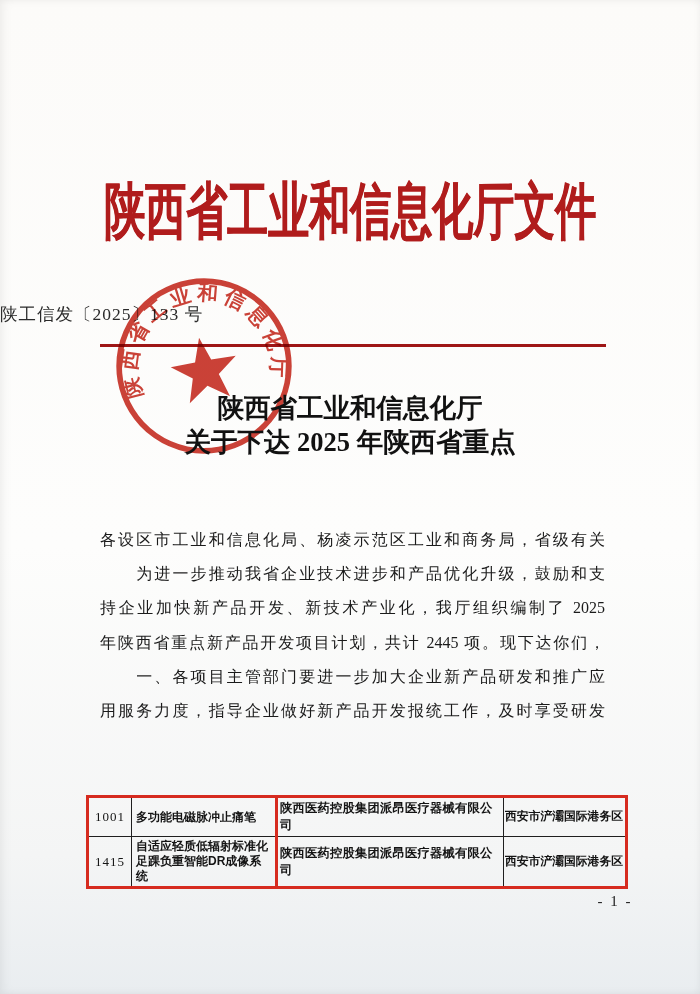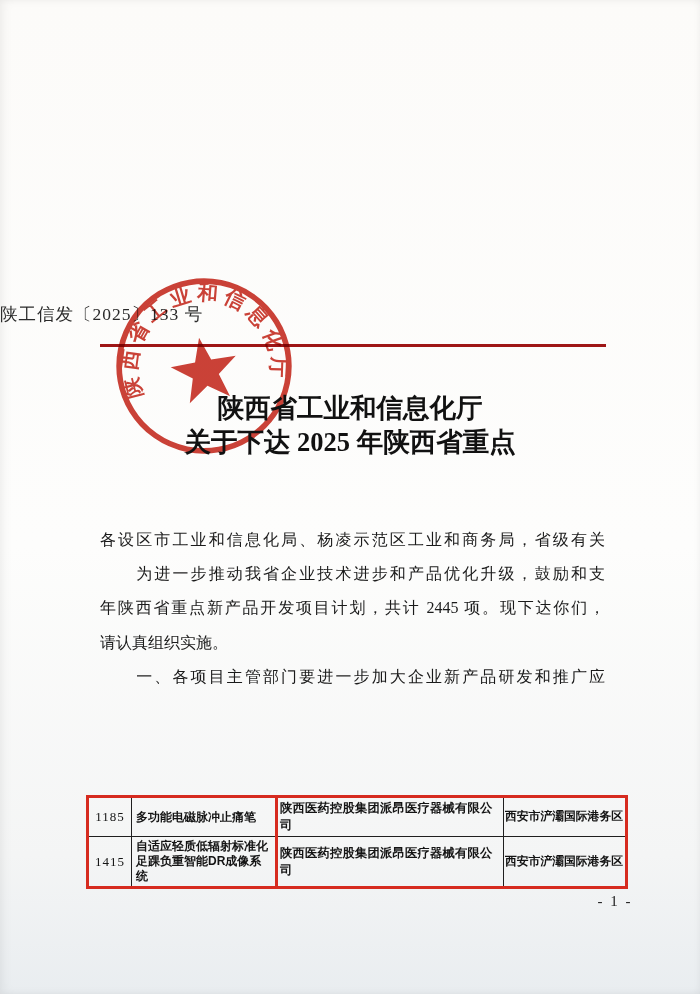--- a/index.html
+++ b/index.html
@@ -120,20 +120,23 @@
     font-size: 15px;
     letter-spacing: 2px;
     color: #222;
   }
 </style>
 </head>
 <body>
 
 <div class="page">
 
+  <div class="letterhead">
+    <span class="big-title">陕西省工业和信息化厅文件</span>
+  </div>
 
   <div class="doc-number">陕工信发〔2025〕133 号</div>
 
   <div class="red-rule"></div>
 
   <svg class="seal" viewBox="0 0 176 176">
     <circle cx="88" cy="88" r="83" fill="none" stroke="#c5281c" stroke-width="5.5"></circle>
     <polygon fill="#c5281c" points="88,60 96,83 120.3,83.5 100.9,98.2 108,121.5 88,107.6 68,121.5 75.1,98.2 55.7,83.5 80,83"></polygon>
     <defs>
       <path id="sealArc" d="M 26,112 A 66 66 0 1 1 150,112" fill="none"></path>
@@ -144,29 +147,30 @@
   </svg>
 
   <div class="notice-title">
     <div>陕西省工业和信息化厅</div>
     <div>关于下达 2025 年陕西省重点</div>
   </div>
 
   <div class="body-text">
     <div class="line fill">各设区市工业和信息化局、杨凌示范区工业和商务局，省级有关</div>
     <div class="line fill">　　为进一步推动我省企业技术进步和产品优化升级，鼓励和支</div>
+    <div class="line fill">持企业加快新产品开发、新技术产业化，我厅组织编制了 2025</div>
     <div class="line fill">年陕西省重点新产品开发项目计划，共计 2445 项。现下达你们，</div>
-    <div class="line end">请认真组织实施。</div>
     <div class="line fill">　　一、各项目主管部门要进一步加大企业新产品研发和推广应</div>
+    <div class="line fill">用服务力度，指导企业做好新产品开发报统工作，及时享受研发</div>
   </div>
 
   <table class="project-table">
     <tbody>
       <tr class="r1">
-        <td class="c-seq">1185</td>
+        <td class="c-seq">1001</td>
         <td class="c-name">多功能电磁脉冲止痛笔</td>
         <td class="c-comp red-left">陕西医药控股集团派昂医疗器械有限公司</td>
         <td class="c-dist">西安市浐灞国际港务区</td>
       </tr>
       <tr class="r2">
         <td class="c-seq">1415</td>
         <td class="c-name">自适应轻质低辐射标准化足踝负重智能DR成像系统</td>
         <td class="c-comp red-left">陕西医药控股集团派昂医疗器械有限公司</td>
         <td class="c-dist">西安市浐灞国际港务区</td>
       </tr>

